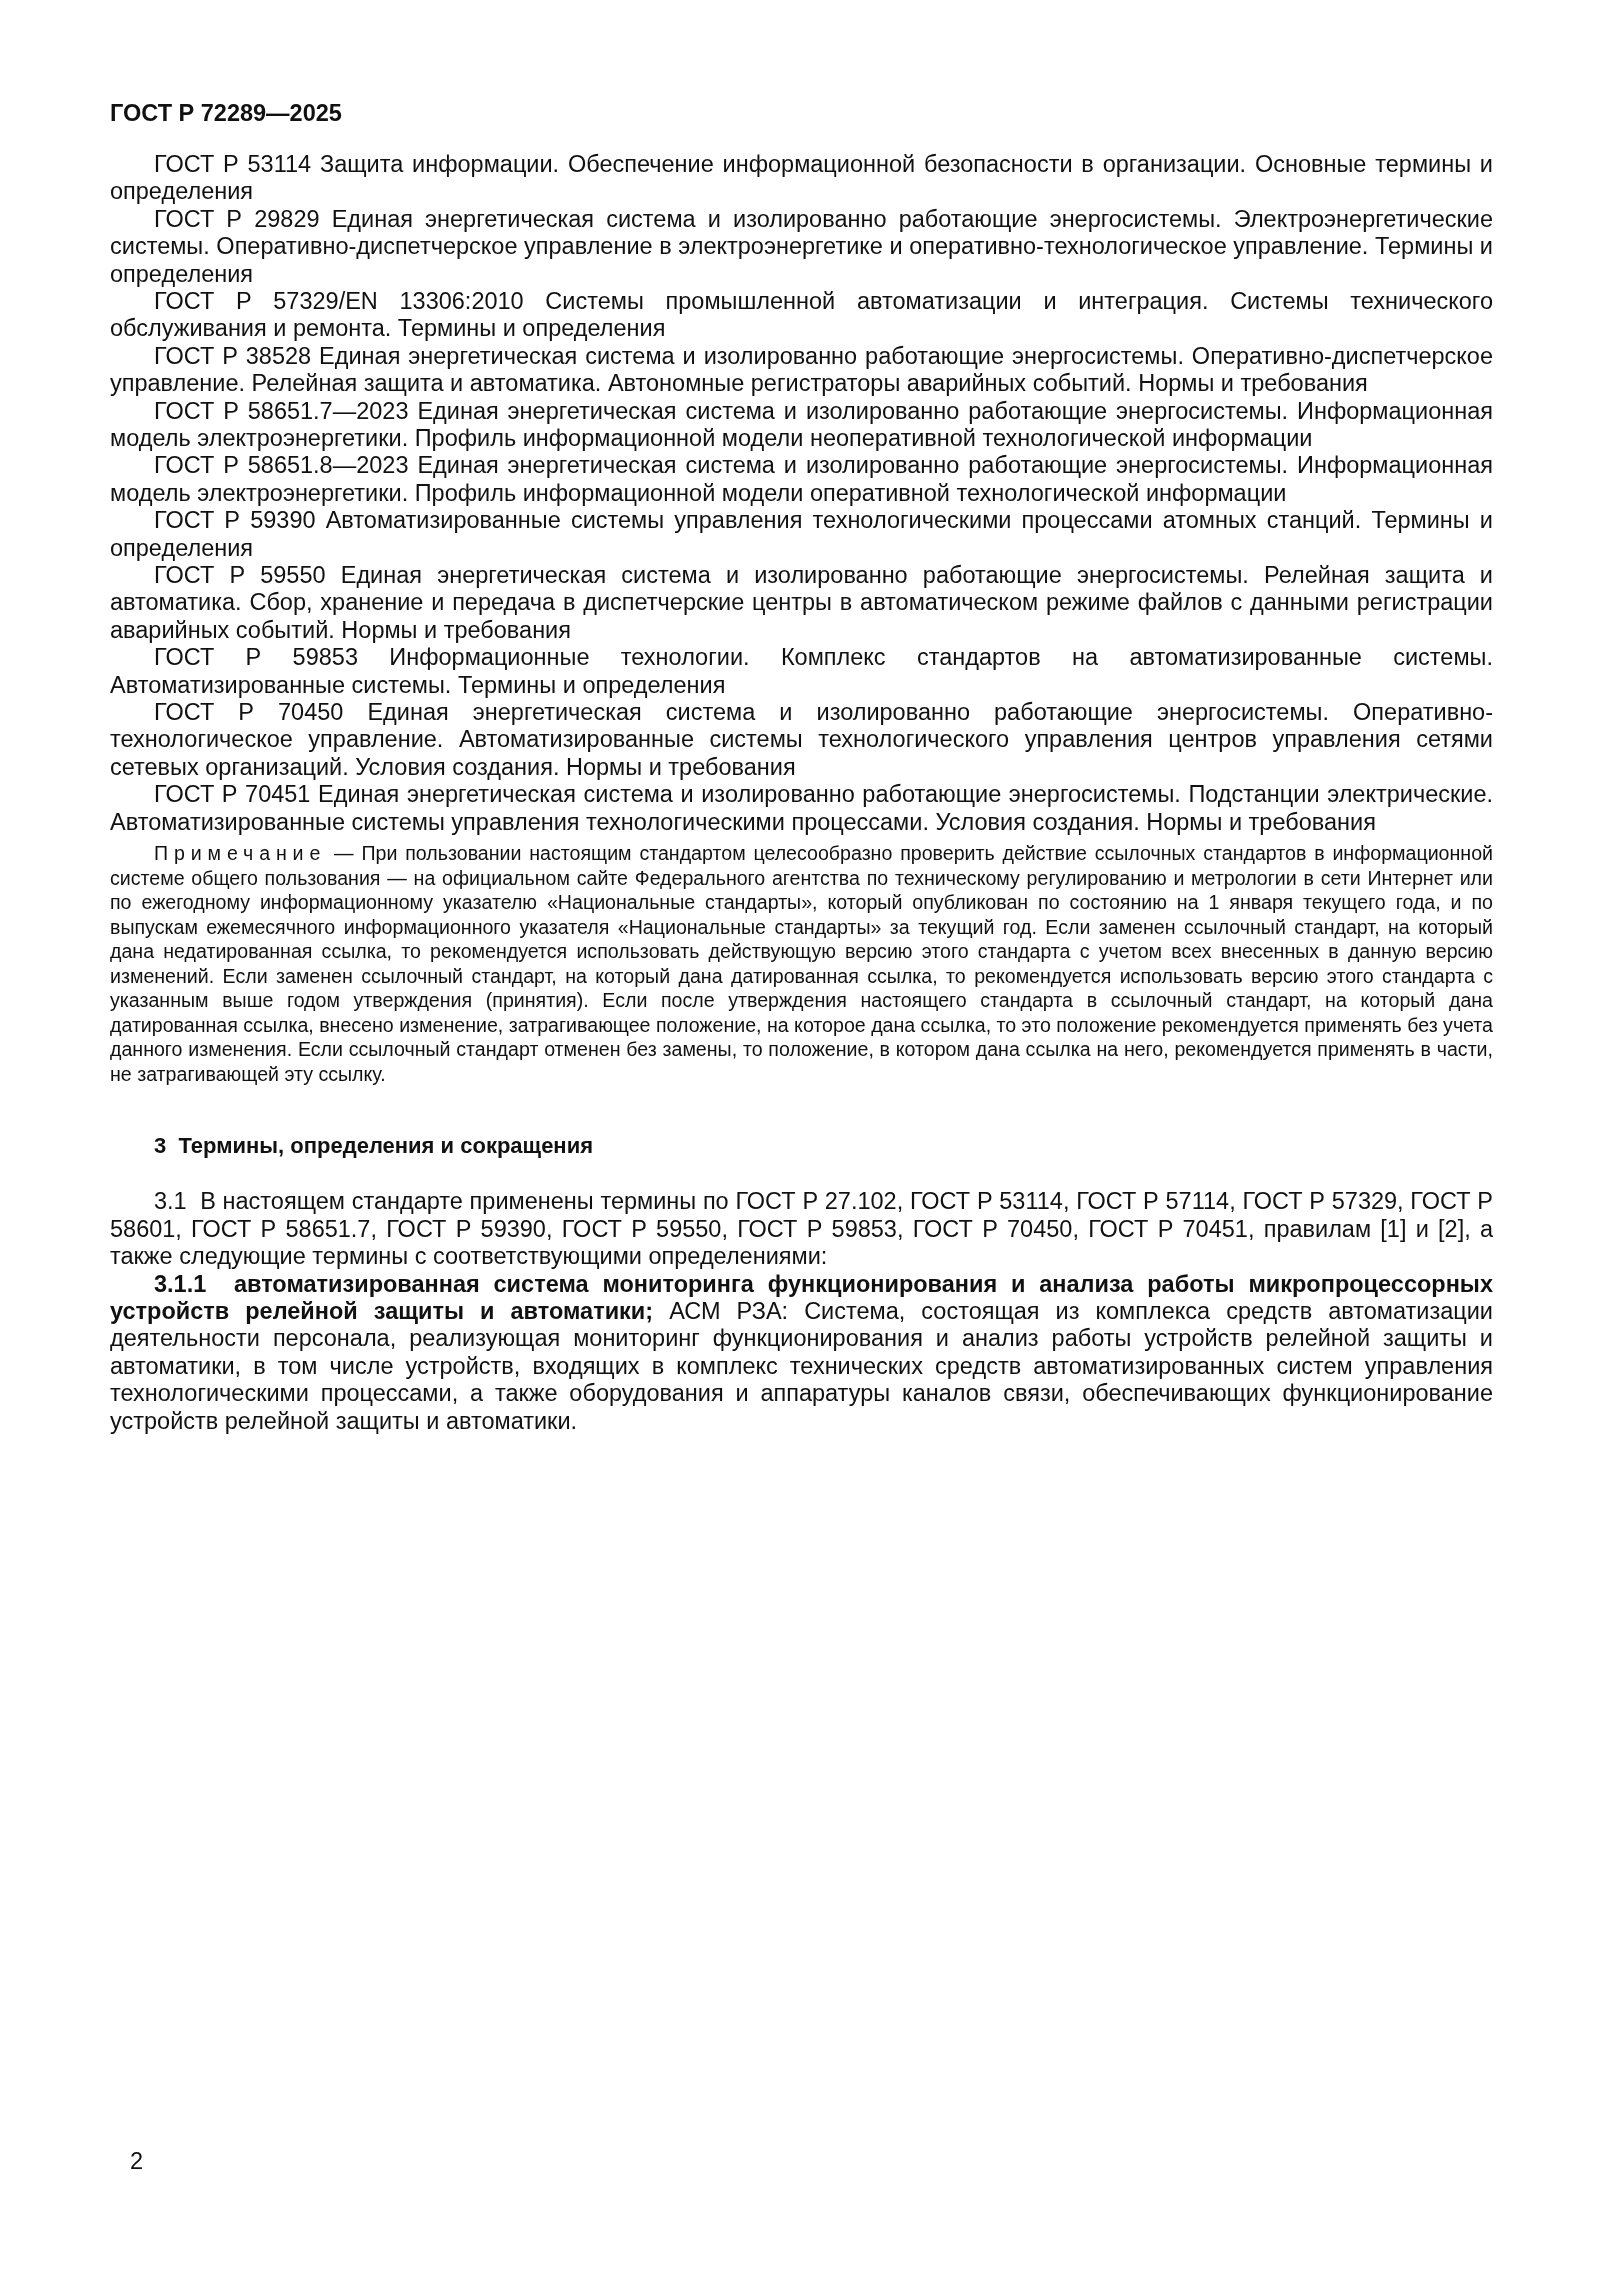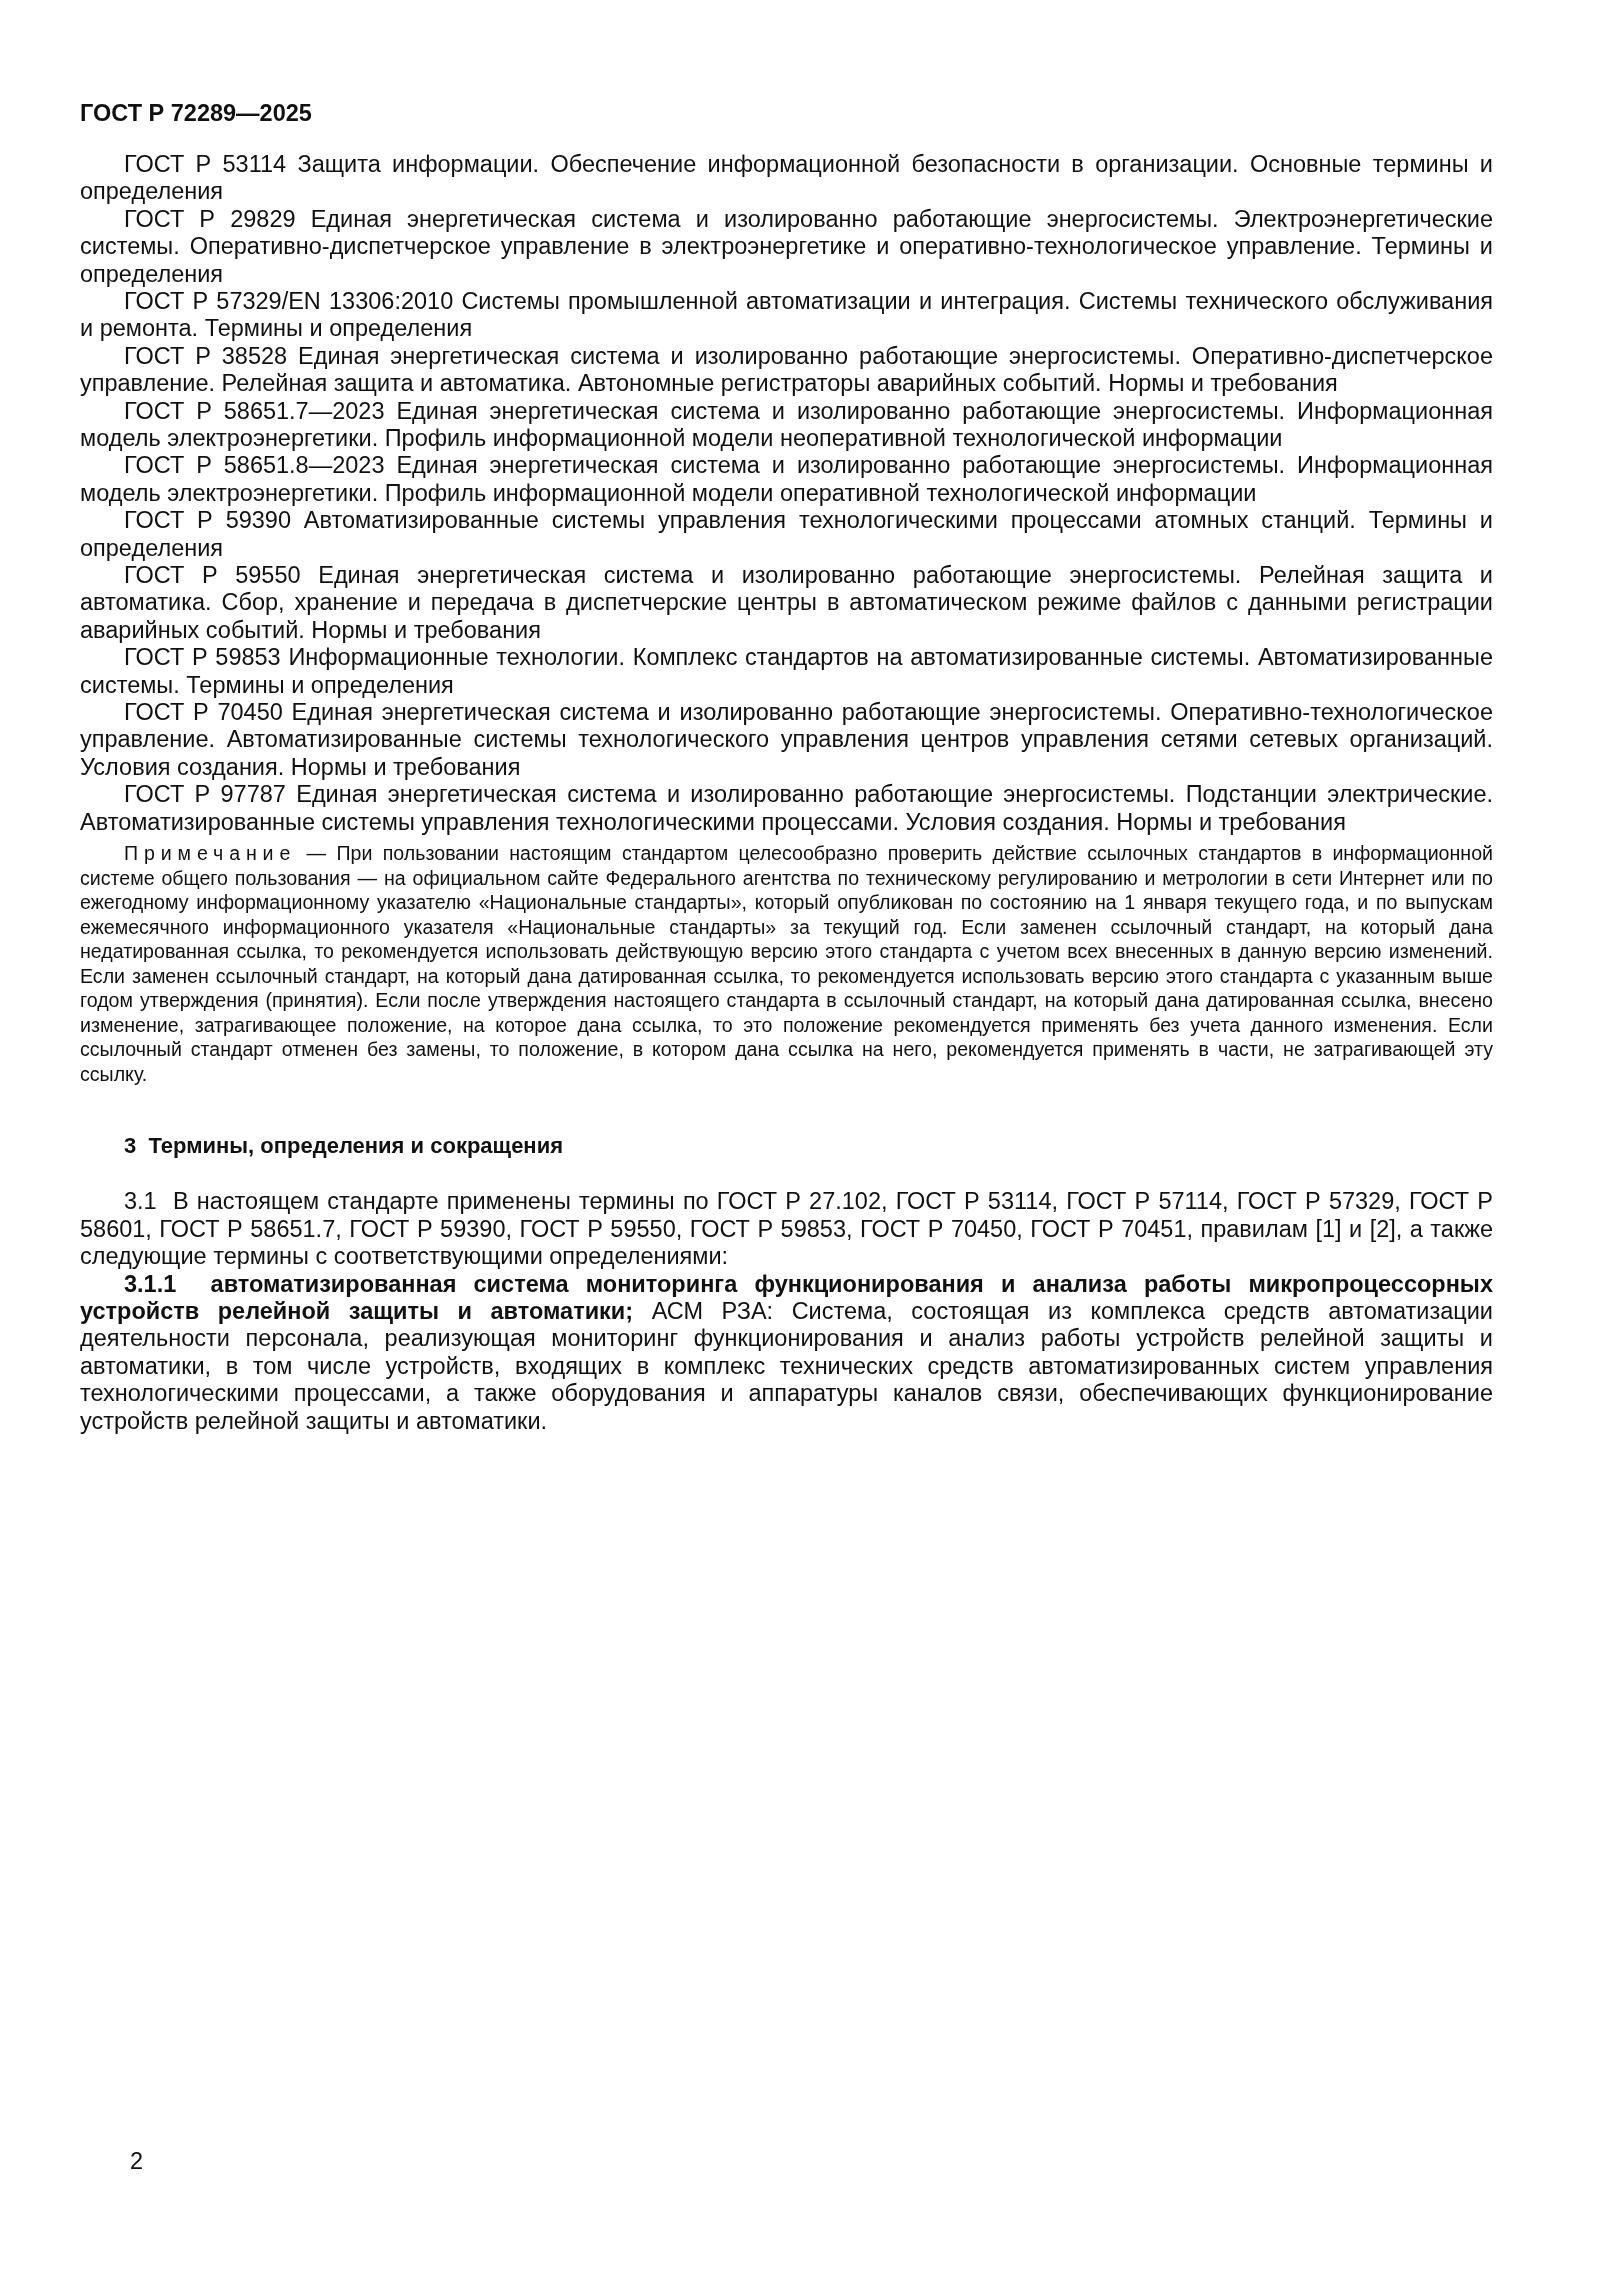--- a/index.html
+++ b/index.html
@@ -8,21 +8,21 @@
     width: 1621px;
     height: 2293px;
     position: relative;
     font-family: "Liberation Sans", sans-serif;
     color: #111111;
     overflow: hidden;
   }
   .page {
     position: absolute;
     inset: 0;
-    padding: 100px 128px 0 80px;
+    padding: 100px 128px 0 110px;
   }
   .running-header {
     font-size: 23.5px;
     line-height: 27.4px;
     font-weight: bold;
     margin-bottom: 23.5px;
   }
   .para {
     font-size: 23.5px;
     line-height: 27.4px;
@@ -70,21 +70,21 @@
     <p class="para">ГОСТ Р 53114 Защита информации. Обеспечение информационной безопасности в организации. Основные термины и определения</p>
     <p class="para">ГОСТ Р 29829 Единая энергетическая система и изолированно работающие энергосистемы. Электроэнергетические системы. Оперативно-диспетчерское управление в электроэнергетике и оперативно-технологическое управление. Термины и определения</p>
     <p class="para">ГОСТ Р 57329/EN 13306:2010 Системы промышленной автоматизации и интеграция. Системы технического обслуживания и ремонта. Термины и определения</p>
     <p class="para">ГОСТ Р 38528 Единая энергетическая система и изолированно работающие энергосистемы. Оперативно-диспетчерское управление. Релейная защита и автоматика. Автономные регистраторы аварийных событий. Нормы и требования</p>
     <p class="para">ГОСТ Р 58651.7—2023 Единая энергетическая система и изолированно работающие энергосистемы. Информационная модель электроэнергетики. Профиль информационной модели неоперативной технологической информации</p>
     <p class="para">ГОСТ Р 58651.8—2023 Единая энергетическая система и изолированно работающие энергосистемы. Информационная модель электроэнергетики. Профиль информационной модели оперативной технологической информации</p>
     <p class="para">ГОСТ Р 59390 Автоматизированные системы управления технологическими процессами атомных станций. Термины и определения</p>
     <p class="para">ГОСТ Р 59550 Единая энергетическая система и изолированно работающие энергосистемы. Релейная защита и автоматика. Сбор, хранение и передача в диспетчерские центры в автоматическом режиме файлов с данными регистрации аварийных событий. Нормы и требования</p>
     <p class="para">ГОСТ Р 59853 Информационные технологии. Комплекс стандартов на автоматизированные системы. Автоматизированные системы. Термины и определения</p>
     <p class="para">ГОСТ Р 70450 Единая энергетическая система и изолированно работающие энергосистемы. Оперативно-технологическое управление. Автоматизированные системы технологического управления центров управления сетями сетевых организаций. Условия создания. Нормы и требования</p>
-    <p class="para">ГОСТ Р 97787 Единая энергетическая система и изолированно работающие энергосистемы. Подстанции электрические. Автоматизированные системы управления технологическими процессами. Условия создания. Нормы и требования</p>
+    <p class="para">ГОСТ Р 70451 Единая энергетическая система и изолированно работающие энергосистемы. Подстанции электрические. Автоматизированные системы управления технологическими процессами. Условия создания. Нормы и требования</p>
   </section>
 
   <p class="note"><span class="note-label">Примечание</span> <span class="note-text">— При пользовании настоящим стандартом целесообразно проверить действие ссылочных стандартов в информационной системе общего пользования — на официальном сайте Федерального агентства по техническому регулированию и метрологии в сети Интернет или по ежегодному информационному указателю «Национальные стандарты», который опубликован по состоянию на 1 января текущего года, и по выпускам ежемесячного информационного указателя «Национальные стандарты» за текущий год. Если заменен ссылочный стандарт, на который дана недатированная ссылка, то рекомендуется использовать действующую версию этого стандарта с учетом всех внесенных в данную версию изменений. Если заменен ссылочный стандарт, на который дана датированная ссылка, то рекомендуется использовать версию этого стандарта с указанным выше годом утверждения (принятия). Если после утверждения настоящего стандарта в ссылочный стандарт, на который дана датированная ссылка, внесено изменение, затрагивающее положение, на которое дана ссылка, то это положение рекомендуется применять без учета данного изменения. Если ссылочный стандарт отменен без замены, то положение, в котором дана ссылка на него, рекомендуется применять в части, не затрагивающей эту ссылку.</span></p>
 
   <h2 class="section-heading">3&nbsp;&nbsp;Термины, определения и сокращения</h2>
 
   <p class="para">3.1&nbsp;&nbsp;В настоящем стандарте применены термины по ГОСТ Р 27.102, ГОСТ Р 53114, ГОСТ Р 57114, ГОСТ Р 57329, ГОСТ Р 58601, ГОСТ Р 58651.7, ГОСТ Р 59390, ГОСТ Р 59550, ГОСТ Р 59853, ГОСТ Р 70450, ГОСТ Р 70451, правилам [1] и [2], а также следующие термины с соответствующими определениями:</p>
 
   <p class="para"><span class="term">3.1.1&nbsp;&nbsp;автоматизированная система мониторинга функционирования и анализа работы микропроцессорных устройств релейной защиты и автоматики;</span><span> АСМ РЗА: Система, состоящая из комплекса средств автоматизации деятельности персонала, реализующая мониторинг функционирования и анализ работы устройств релейной защиты и автоматики, в том числе устройств, входящих в комплекс технических средств автоматизированных систем управления технологическими процессами, а также оборудования и аппаратуры каналов связи, обеспечивающих функционирование устройств релейной защиты и автоматики.</span></p>
 

